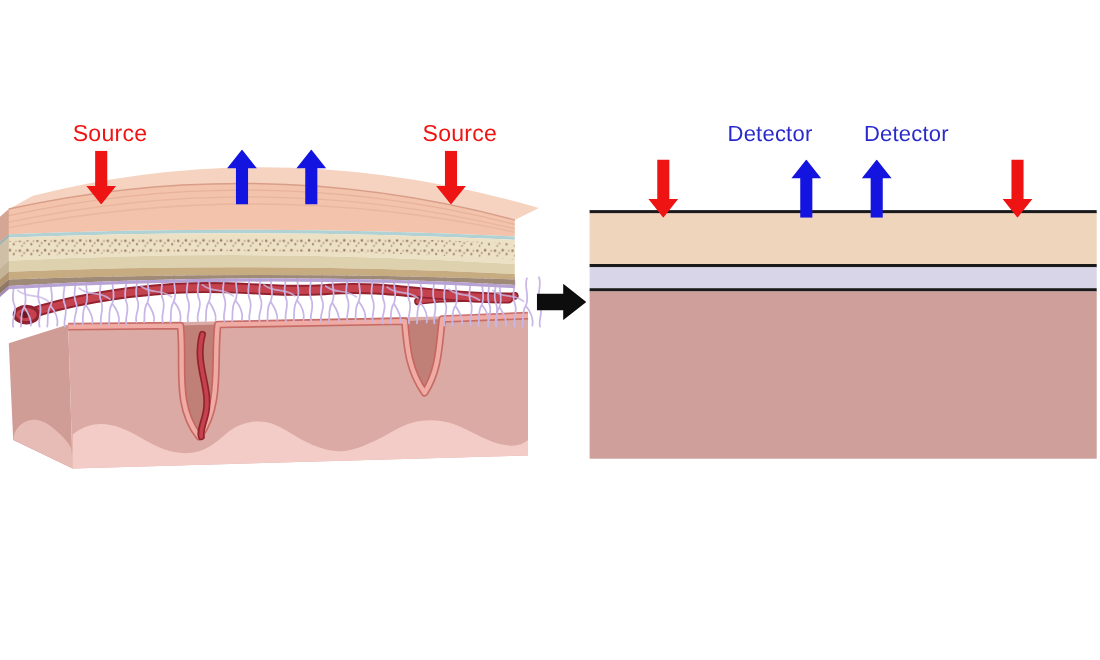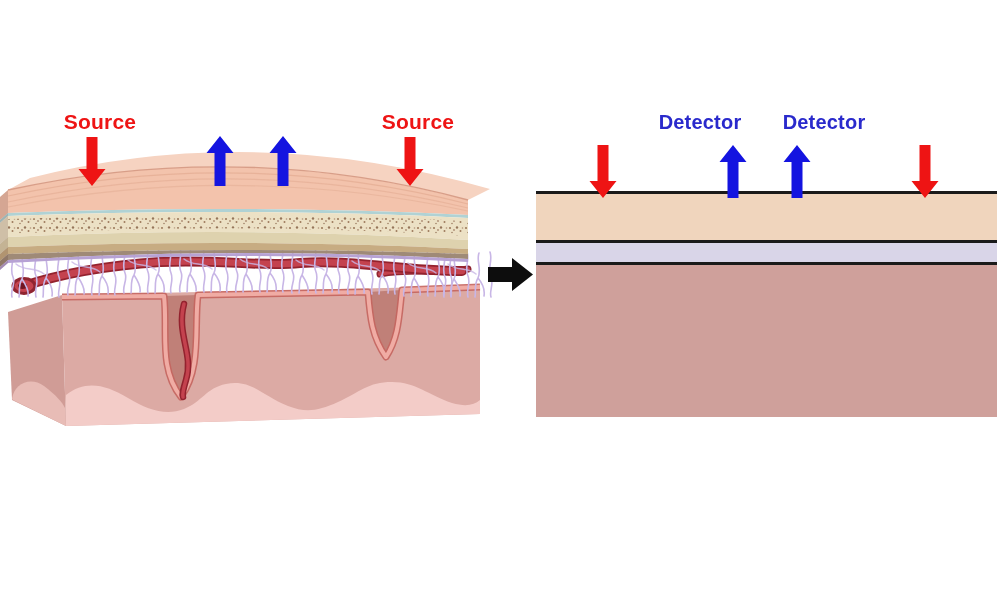--- a/index.html
+++ b/index.html
@@ -2,21 +2,21 @@
 <html><head>
 <meta charset="utf-8">
 <style>
   html,body{margin:0;padding:0;background:#fff;}
   #stage{
     position:relative;width:1000px;height:600px;background:#ffffff;overflow:hidden;
     font-family:"Liberation Sans","DejaVu Sans",sans-serif;
   }
   .label{
     position:absolute;transform:translateX(-50%);
-    font-weight:bold;font-size:21px;letter-spacing:0.2px;white-space:nowrap;
+    font-weight:normal;font-size:21px;letter-spacing:0.2px;white-space:nowrap;
   }
   .arrow{position:absolute;display:block;}
   svg{display:block;}
   #left-illustration{position:absolute;left:0;top:90px;}
   #model-panel{position:absolute;left:536px;top:191px;width:461px;}
   .m-line{width:100%;height:3px;}
   .m-layer{width:100%;}
   #model-scalp{height:46px;}
   #model-csf{height:19px;}
   #model-brain{height:152px;}

